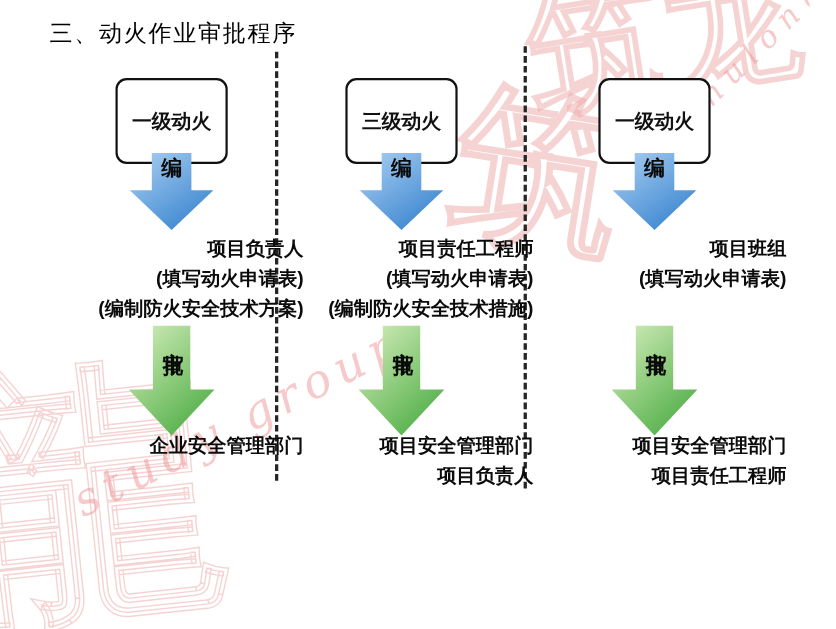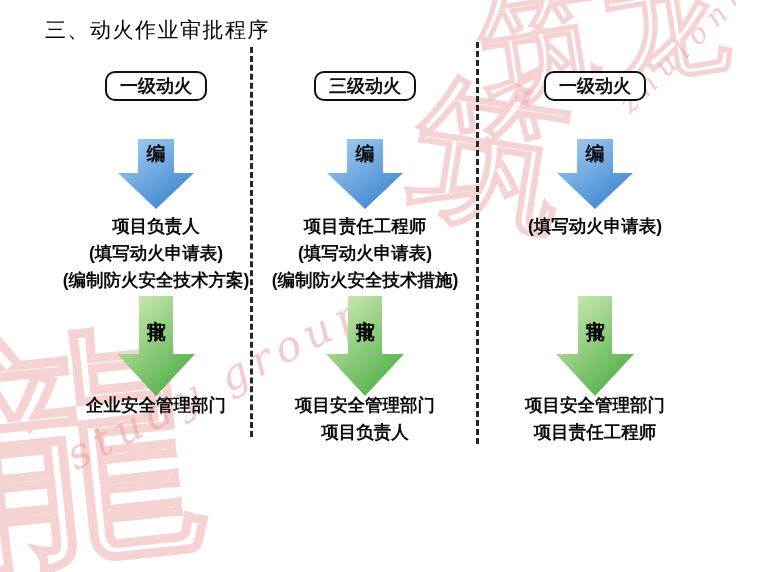--- a/index.html
+++ b/index.html
@@ -32,37 +32,37 @@
   .divider-1{left:250px;top:47px;height:390px;}
   .divider-2{left:476px;top:42px;height:402px;}
   
   .col{position:absolute;top:0;width:240px;height:470px;z-index:2;}
   .col-1{left:36px;}
   .col-2{left:245px;}
   .col-3{left:475px;}
   .level-box{
     position:absolute;top:71px;left:50%;transform:translateX(-50%);
     background:#fff;border:2.5px solid #111;border-radius:10px;
-    padding:1px 13px;font-size:18px;font-weight:bold;white-space:nowrap;
+    padding:25px 13px;font-size:18px;font-weight:bold;white-space:nowrap;
   }
   .arrow{position:absolute;left:50%;transform:translateX(-50%);}
   .arrow-blue{top:139px;width:76px;height:70px;}
   .arrow-green{top:296px;width:78px;height:100px;}
   .arrow svg{display:block;width:100%;height:100%;}
   .arrow-label{
     position:absolute;left:50%;transform:translateX(-50%);
     font-weight:bold;font-size:19px;color:#0b0b0b;line-height:1.1;
   }
   .arrow-blue .arrow-label{top:5px;}
   .arrow-green .arrow-label{
     top:9px;writing-mode:vertical-rl;text-orientation:upright;letter-spacing:3px;
   }
   .prepare,.approver{
     position:absolute;left:50%;transform:translateX(-50%);width:240px;
-    text-align:center;font-weight:bold;font-size:17.5px;line-height:27px;
+    text-align:right;font-weight:bold;font-size:17.5px;line-height:27px;
     white-space:nowrap;color:#0b0b0b;
   }
   .prepare{top:213px;}
   .approver{top:392px;}
 </style>
 </head>
 <body>
 
 <svg width="0" height="0" style="position:absolute" aria-hidden="true">
   <defs>
@@ -147,20 +147,21 @@
     <div class="level-box">
       <span>一级动火</span>
     </div>
     <div class="arrow arrow-blue">
       <svg viewBox="0 0 76 70">
           <polygon points="20,0 56,0 56,34 76,34 38,70 0,34 20,34" fill="url(#gradBlue)"></polygon>
         </svg>
       <span class="arrow-label">编</span>
     </div>
     <div class="prepare">
+      <div>项目班组</div>
       <div>(填写动火申请表)</div>
     </div>
     <div class="arrow arrow-green">
       <svg viewBox="0 0 78 100">
           <polygon points="22,0 56,0 56,58 78,58 39,100 0,58 22,58" fill="url(#gradGreen)"></polygon>
         </svg>
       <span class="arrow-label">审批</span>
     </div>
     <div class="approver">
       <div>项目安全管理部门</div>

